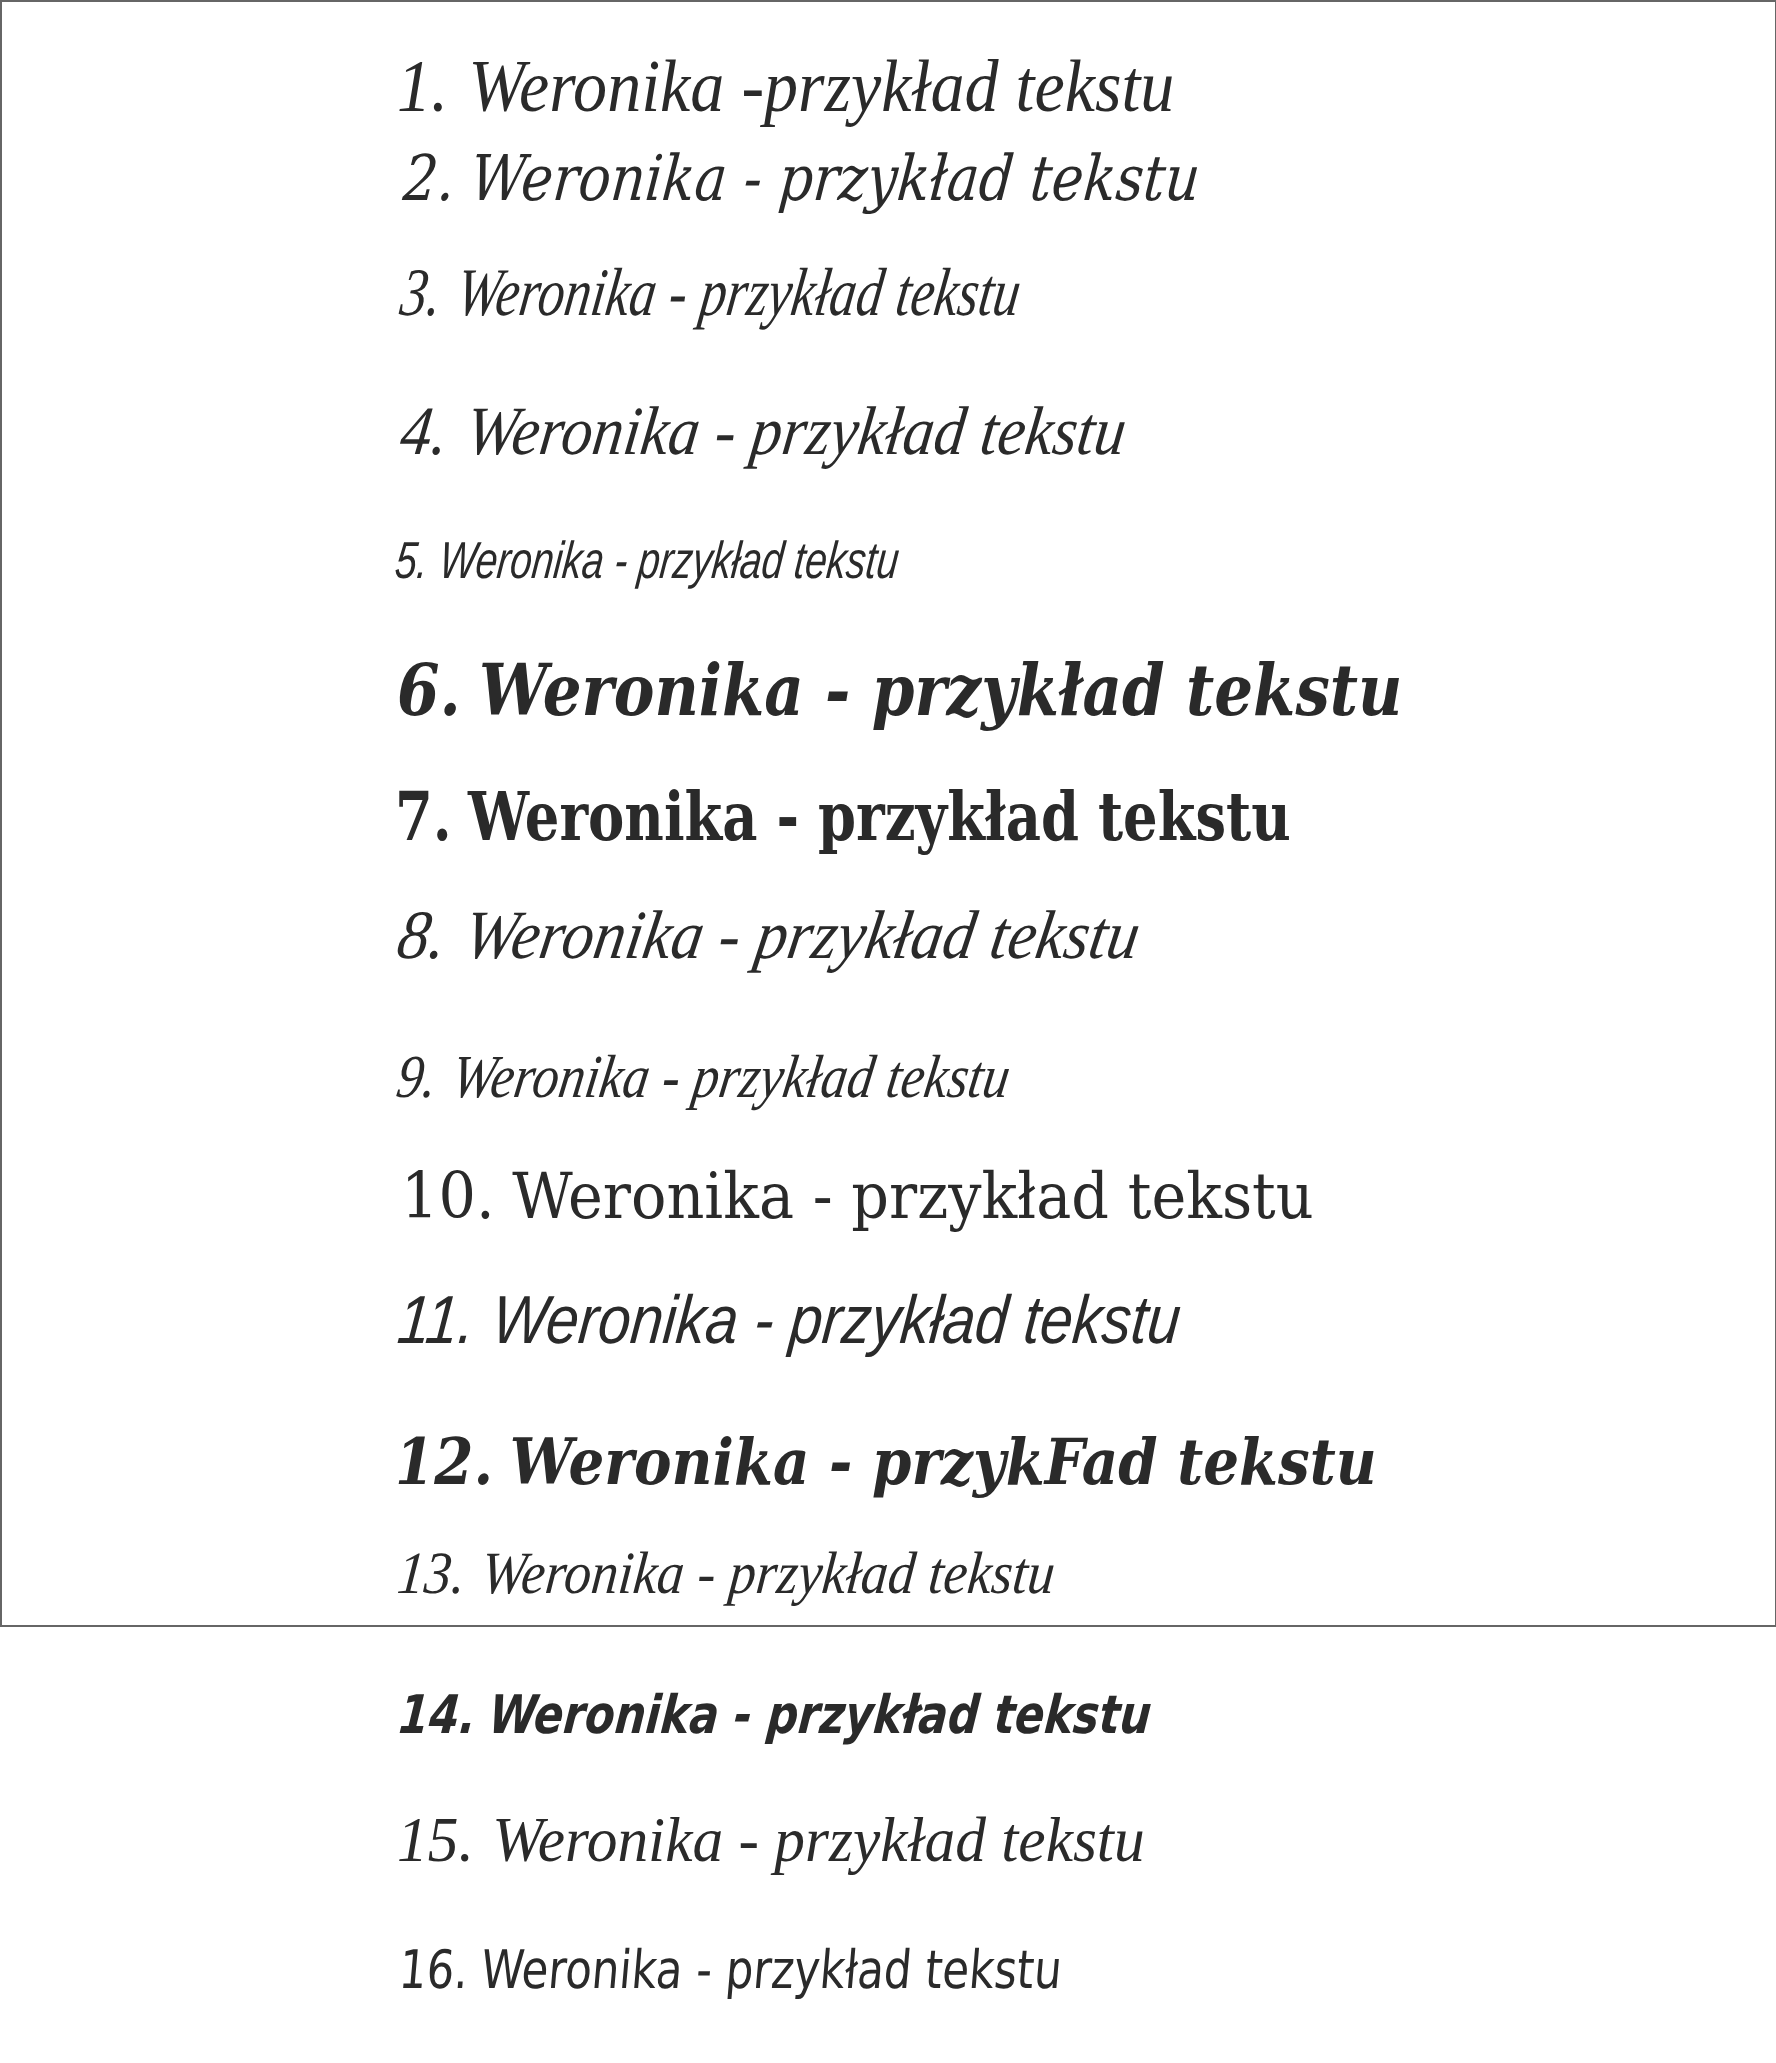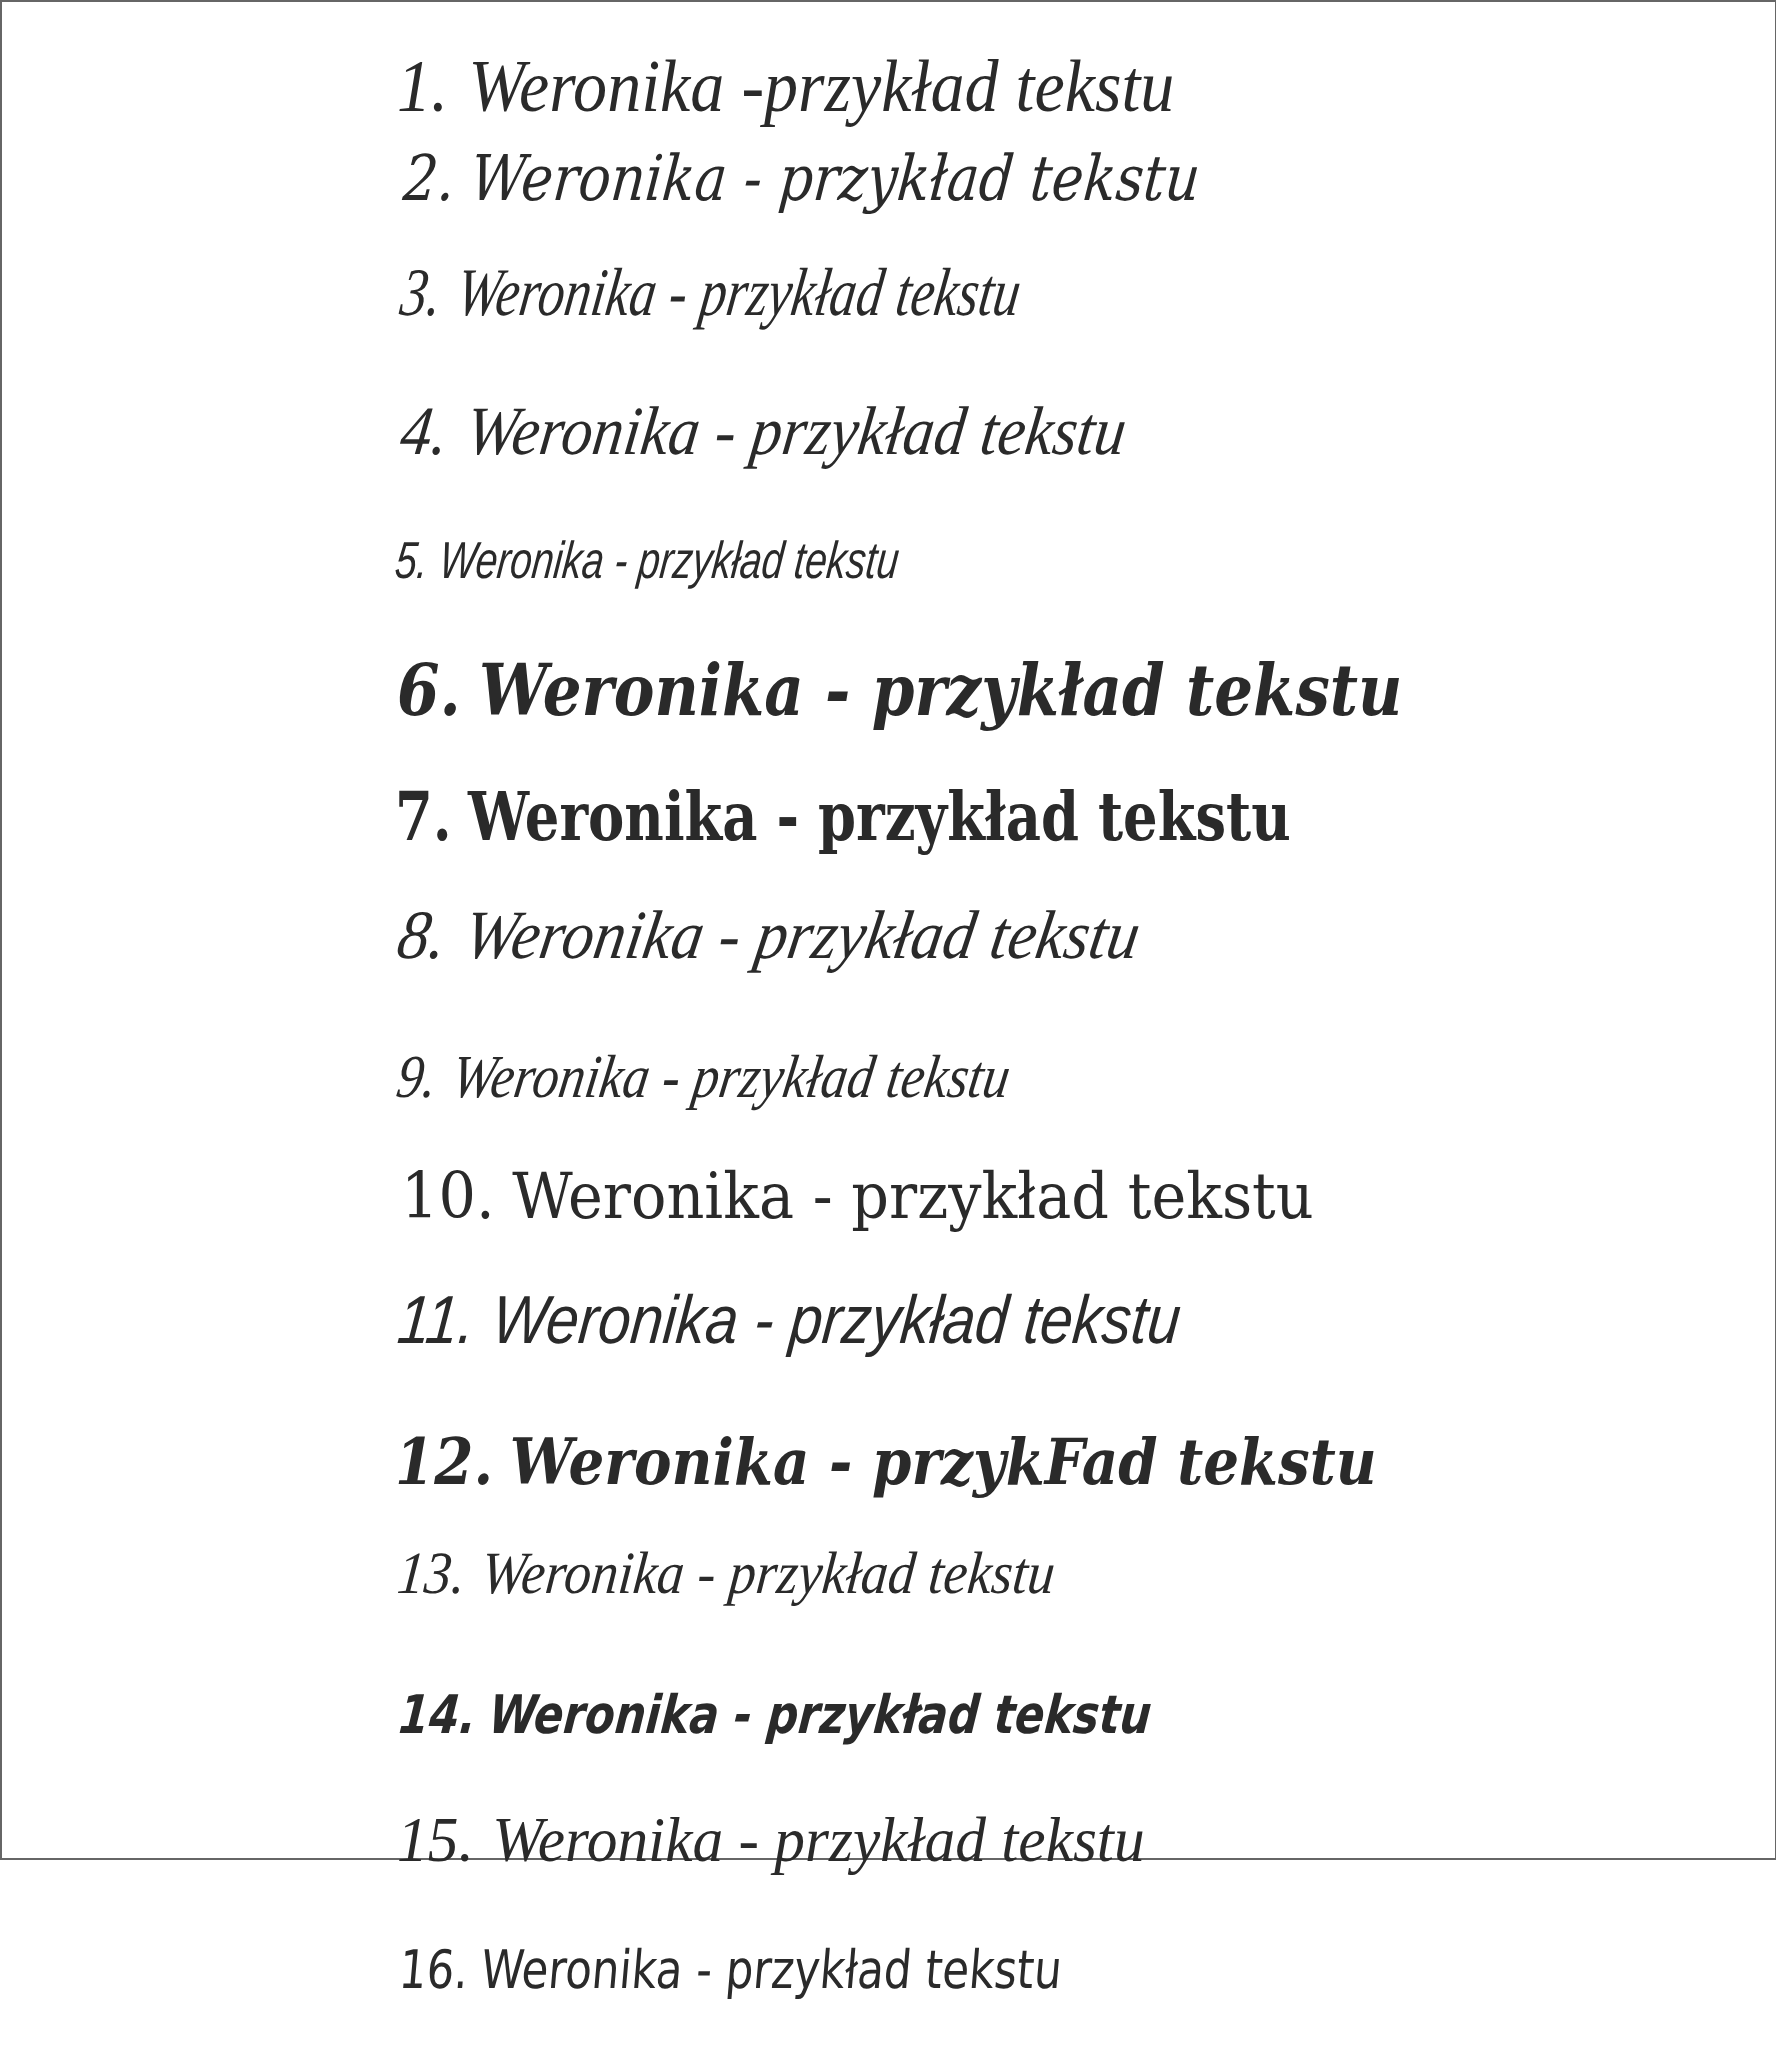--- a/index.html
+++ b/index.html
@@ -1,18 +1,18 @@
 <!DOCTYPE html>
 <html style="font-size:13px"><head>
 <meta charset="utf-8">
 <style>
   html, body { margin: 0; padding: 0; }
   body { width: 1777px; height: 2064px; background: #ffffff; overflow: hidden; }
   .sheet {
-    position: relative; width: 1777px; height: 1860px; box-sizing: border-box;
+    position: relative; width: 1777px; height: 1627px; box-sizing: border-box;
     border: 2.4px solid #666666; background: #ffffff;
   }
   .line {
     position: absolute; left: 0; white-space: nowrap; color: #2a2a2a;
     line-height: 1; transform-origin: left bottom;
   }
   .num { margin-right: 0.3em; }
   
   .f1  { font-family: "Liberation Serif", serif; font-style: italic; font-size: 74px; transform: scaleX(0.92); }
   .f2  { font-family: "DejaVu Serif", serif; font-style: italic; font-size: 63px; transform: scaleX(0.85) skewX(-6deg); }

